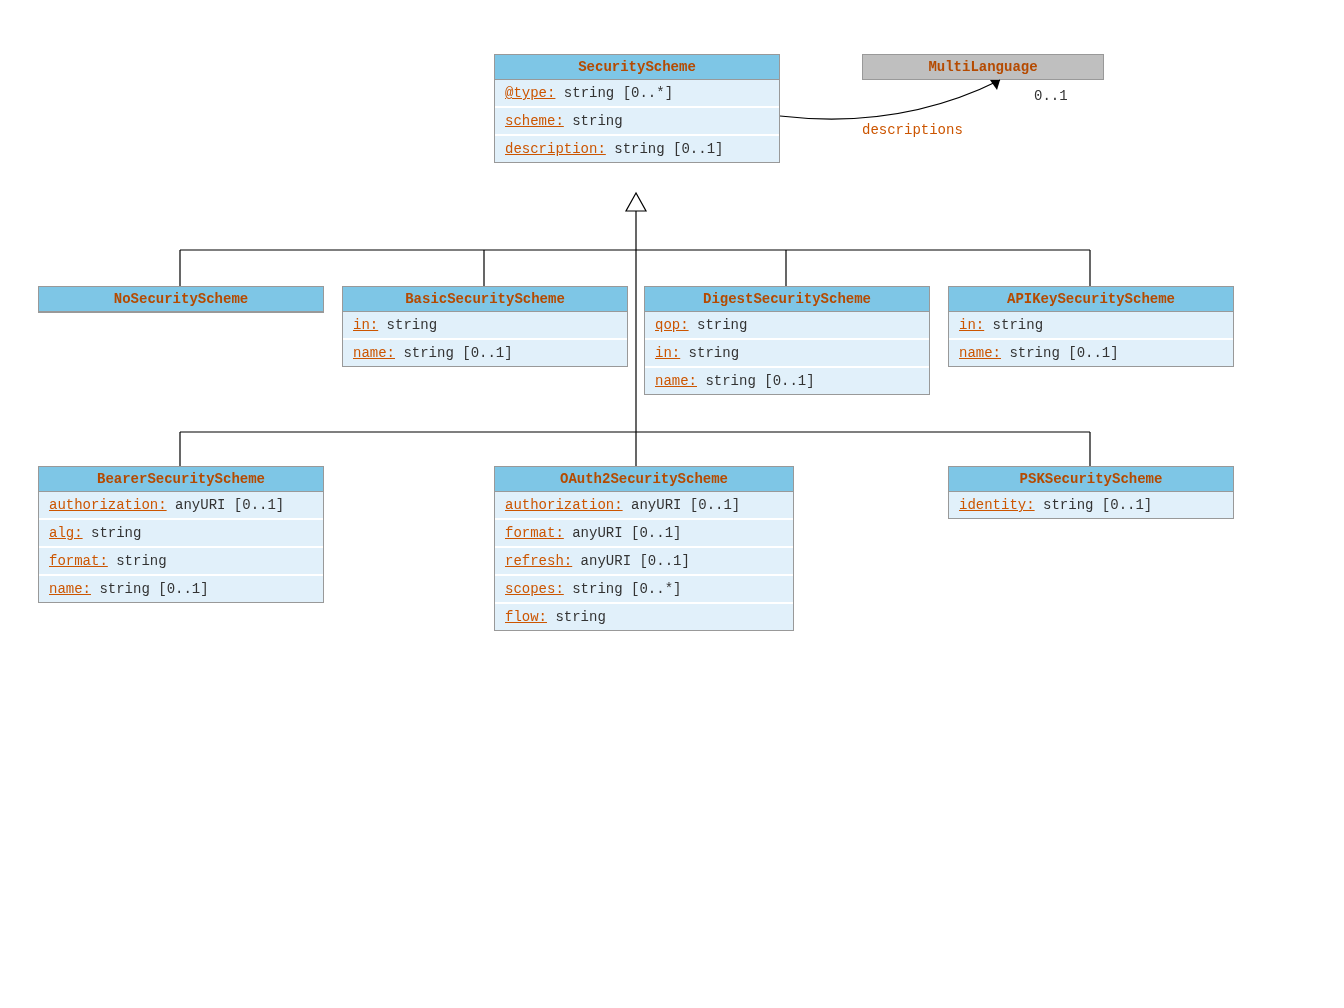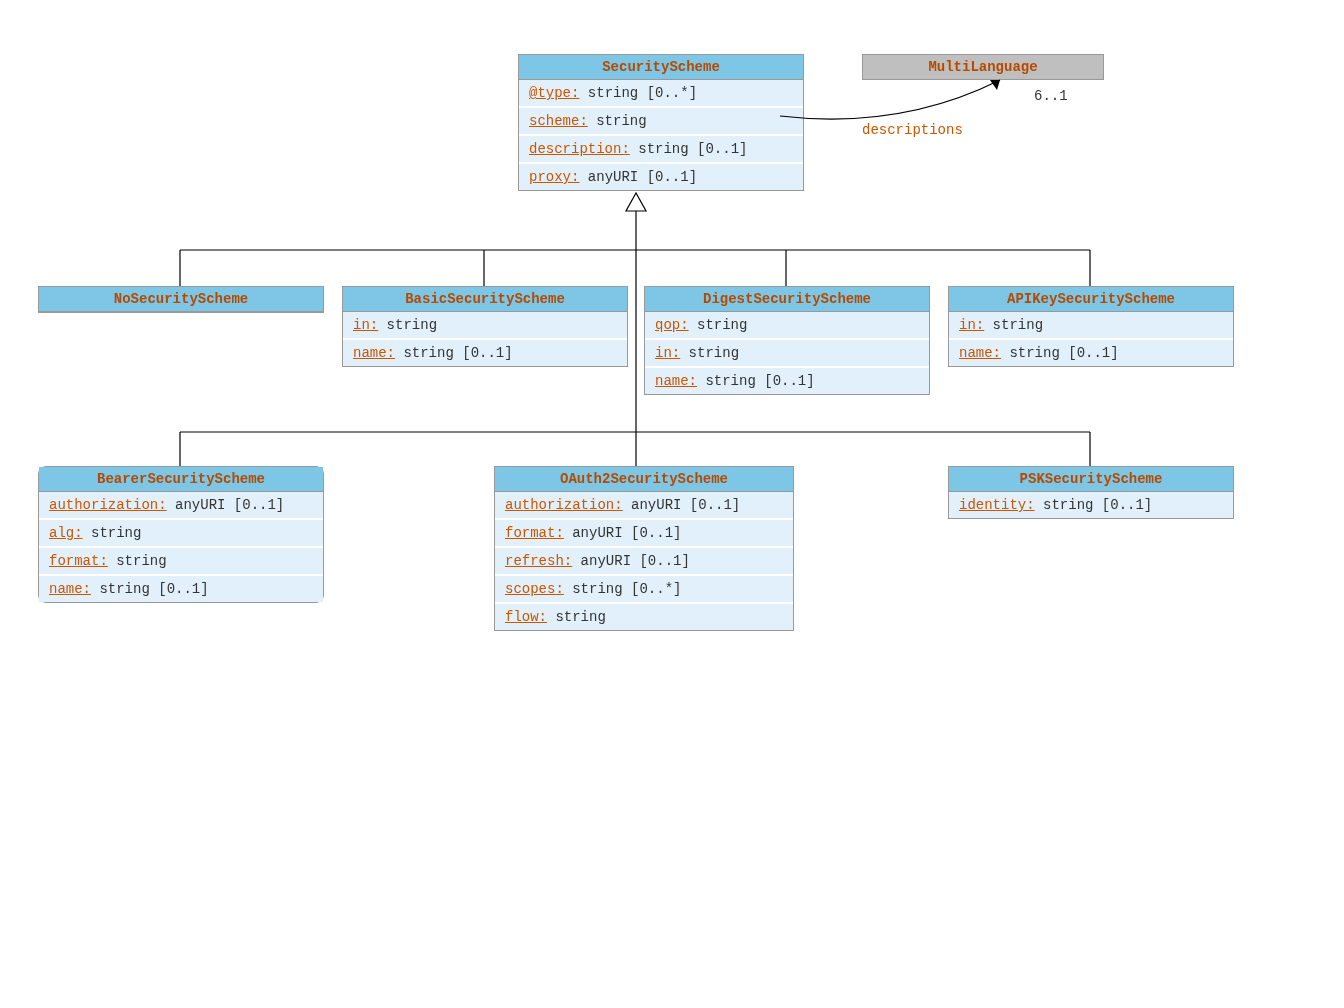--- a/index.html
+++ b/index.html
@@ -55,32 +55,31 @@
   .card-label {
     position: absolute;
     color: #333;
     font-family: "Courier New", monospace;
     font-size: 14px;
   }
 </style>
 </head>
 <body>
 
-<div class="uml-box" style="left:494px; top:54px; width:284px;margin-left:24px;">
+<div class="uml-box" style="left:494px; top:54px; width:284px;">
   <div class="uml-title">SecurityScheme</div>
   <div class="uml-row"><span class="attr-name">@type:</span><span class="attr-rest"> string [0..*]</span></div>
   <div class="uml-row"><span class="attr-name">scheme:</span><span class="attr-rest"> string</span></div>
   <div class="uml-row"><span class="attr-name">description:</span><span class="attr-rest"> string [0..1]</span></div>
-  <div class="uml-row"><span class="attr-name">proxy:</span><span class="attr-rest"> anyURI [0..1]</span></div>
 </div>
 
 <div class="uml-box" style="left:862px; top:54px; width:240px;">
   <div class="uml-title-gray">MultiLanguage</div>
 </div>
-<div class="card-label" style="left:1034px; top:88px;">6..1</div>
+<div class="card-label" style="left:1034px; top:88px;">0..1</div>
 <div class="assoc-label" style="left:862px; top:122px;">descriptions</div>
 
 <div class="uml-box" style="left:38px; top:286px; width:284px;">
   <div class="uml-title">NoSecurityScheme</div>
 </div>
 
 <div class="uml-box" style="left:342px; top:286px; width:284px;">
   <div class="uml-title">BasicSecurityScheme</div>
   <div class="uml-row"><span class="attr-name">in:</span><span class="attr-rest"> string</span></div>
   <div class="uml-row"><span class="attr-name">name:</span><span class="attr-rest"> string [0..1]</span></div>
@@ -92,21 +91,21 @@
   <div class="uml-row"><span class="attr-name">in:</span><span class="attr-rest"> string</span></div>
   <div class="uml-row"><span class="attr-name">name:</span><span class="attr-rest"> string [0..1]</span></div>
 </div>
 
 <div class="uml-box" style="left:948px; top:286px; width:284px;">
   <div class="uml-title">APIKeySecurityScheme</div>
   <div class="uml-row"><span class="attr-name">in:</span><span class="attr-rest"> string</span></div>
   <div class="uml-row"><span class="attr-name">name:</span><span class="attr-rest"> string [0..1]</span></div>
 </div>
 
-<div class="uml-box" style="left:38px; top:466px; width:284px;border-radius:8px;">
+<div class="uml-box" style="left:38px; top:466px; width:284px;">
   <div class="uml-title">BearerSecurityScheme</div>
   <div class="uml-row"><span class="attr-name">authorization:</span><span class="attr-rest"> anyURI [0..1]</span></div>
   <div class="uml-row"><span class="attr-name">alg:</span><span class="attr-rest"> string</span></div>
   <div class="uml-row"><span class="attr-name">format:</span><span class="attr-rest"> string</span></div>
   <div class="uml-row"><span class="attr-name">name:</span><span class="attr-rest"> string [0..1]</span></div>
 </div>
 
 <div class="uml-box" style="left:494px; top:466px; width:298px;">
   <div class="uml-title">OAuth2SecurityScheme</div>
   <div class="uml-row"><span class="attr-name">authorization:</span><span class="attr-rest"> anyURI [0..1]</span></div>

